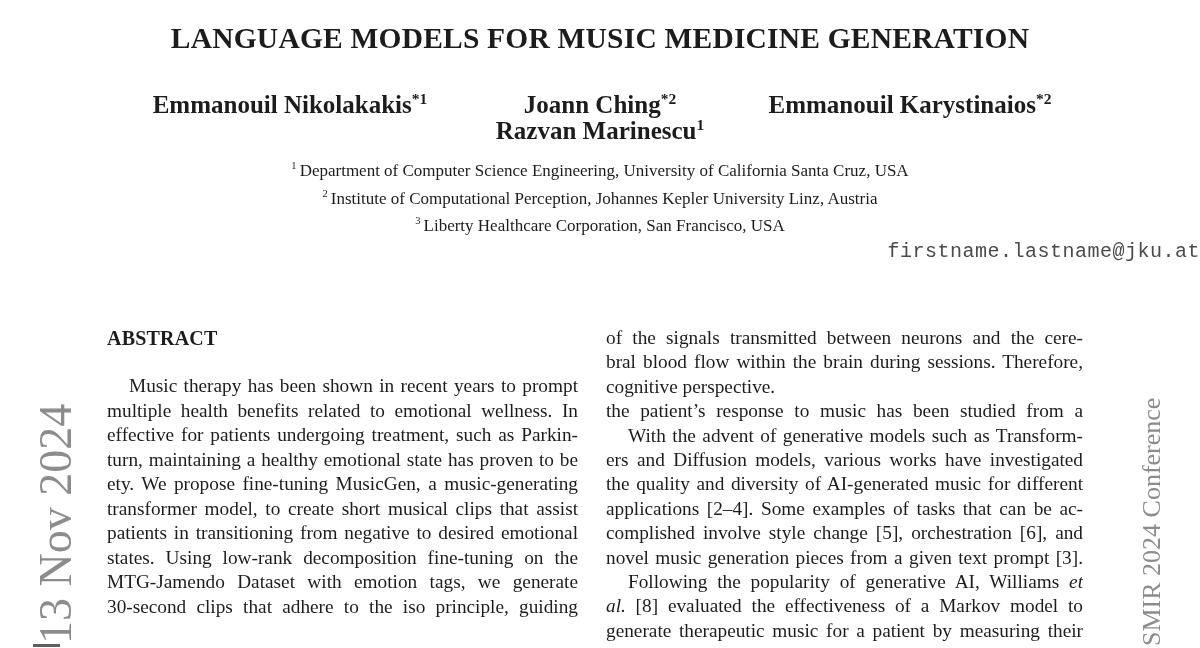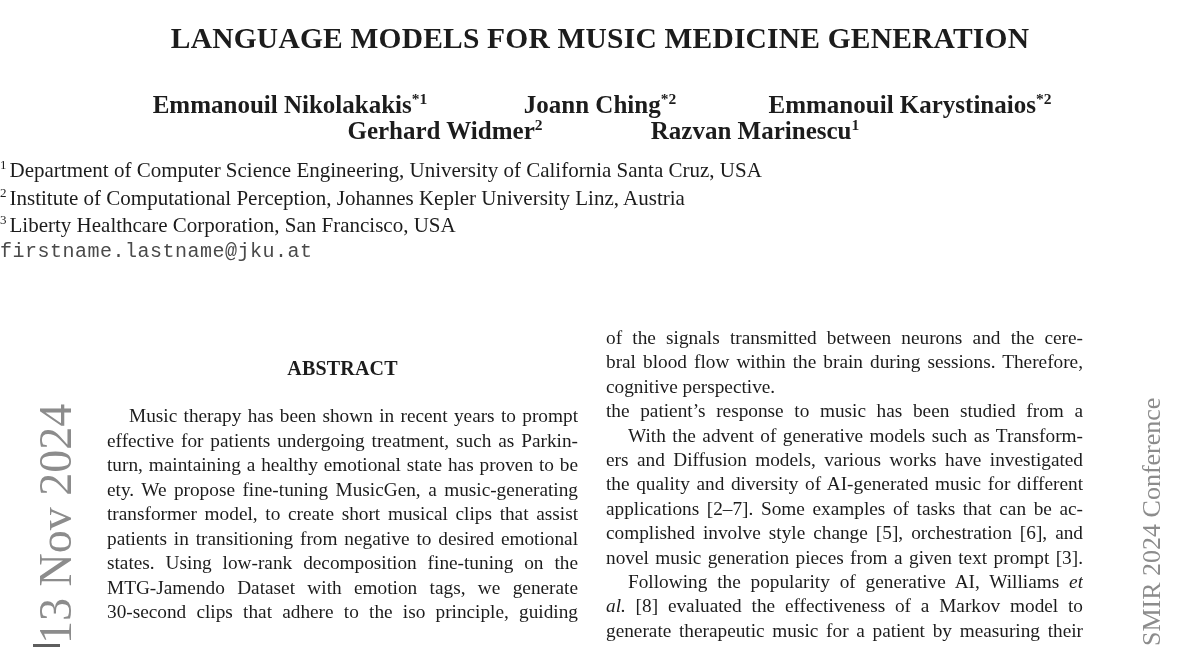--- a/index.html
+++ b/index.html
@@ -16,35 +16,35 @@
   }
   .authors { position:absolute; top:92px; left:0; width:100%; }
   .author-row { display:flex; justify-content:center; }
   .author {
     width:310px; text-align:center; font-weight:bold;
     font-size:25px; line-height:25.5px; white-space:nowrap;
   }
   sup { font-size:62%; line-height:0; }
   .affils {
     position:absolute; top:157px; left:0; width:100%;
-    text-align:left; font-size:21px; line-height:27.5px;
+    text-align:center; font-size:17px; line-height:27.5px;
   }
   .affil sup { margin-right:3px; }
   .email {
-    position:absolute; top:242px; left:0; width:100%; text-align:left;
+    position:absolute; top:242px; left:0; width:100%; text-align:right;
     font-family:"Liberation Mono","DejaVu Sans Mono",monospace;
     font-size:20px; line-height:20px; letter-spacing:.5px;
     color:var(--email,#4a4a4a);
   }
   .col { position:absolute; font-size:19.3px; }
   .col-left  { left:107px; top:329px; width:471px; }
   .col-right { left:606px; top:326px; width:477px; }
   .abstract-heading {
-    text-align:center; font-weight:bold; font-size:20px; line-height:19px;
-    margin-bottom:26px; letter-spacing:.2px;margin-top:30px;
+    text-align:left; font-weight:bold; font-size:20px; line-height:19px;
+    margin-bottom:26px; letter-spacing:.2px;
   }
   .line {
     text-align:justify; overflow:hidden; white-space:normal;
   }
   .col-left  .line { height:24.55px; line-height:24.55px; }
   .col-right .line { height:24.4px;  line-height:24.4px; }
   .line::after { content:""; display:inline-block; width:100%; height:0; }
   .line.end::after { content:none; }
   .line.indent { text-indent:22px; }
   .wm {
@@ -66,58 +66,58 @@
 
   <div class="title">LANGUAGE MODELS FOR MUSIC MEDICINE GENERATION</div>
 
   <div class="authors">
       <div class="author-row">
         <span class="author"><span>Emmanouil Nikolakakis</span><sup>*1</sup></span>
         <span class="author"><span>Joann Ching</span><sup>*2</sup></span>
         <span class="author"><span>Emmanouil Karystinaios</span><sup>*2</sup></span>
       </div>
       <div class="author-row">
-        <span class="author"><span>Gerhard Widmer</span><sup>2</sup></span>
         <span class="author"><span>Razvan Marinescu</span><sup>1</sup></span>
       </div>
     </div>
 
   <div class="affils">
       <div class="affil"><sup>1</sup><span>Department of Computer Science Engineering, University of California Santa Cruz, USA</span></div>
       <div class="affil"><sup>2</sup><span>Institute of Computational Perception, Johannes Kepler University Linz, Austria</span></div>
       <div class="affil"><sup>3</sup><span>Liberty Healthcare Corporation, San Francisco, USA</span></div>
     </div>
 
   <div class="email">firstname.lastname@jku.at</div>
 
   <div class="col col-left">
     <div class="abstract-heading">ABSTRACT</div>
     <div>
         <div class="line indent">Music therapy has been shown in recent years to prompt</div>
+        <div class="line">multiple health benefits related to emotional wellness. In</div>
         <div class="line">effective for patients undergoing treatment, such as Parkin-</div>
         <div class="line">turn, maintaining a healthy emotional state has proven to be</div>
         <div class="line">ety. We propose fine-tuning MusicGen, a music-generating</div>
         <div class="line">transformer model, to create short musical clips that assist</div>
         <div class="line">patients in transitioning from negative to desired emotional</div>
         <div class="line">states. Using low-rank decomposition fine-tuning on the</div>
         <div class="line">MTG-Jamendo Dataset with emotion tags, we generate</div>
         <div class="line">30-second clips that adhere to the iso principle, guiding</div>
       </div>
   </div>
 
   <div class="col col-right">
     <div>
         <div class="line">of the signals transmitted between neurons and the cere-</div>
         <div class="line">bral blood flow within the brain during sessions. Therefore,</div>
         <div class="line end">cognitive perspective.</div>
         <div class="line">the patient’s response to music has been studied from a</div>
         <div class="line indent">With the advent of generative models such as Transform-</div>
         <div class="line">ers and Diffusion models, various works have investigated</div>
         <div class="line">the quality and diversity of AI-generated music for different</div>
-        <div class="line">applications [2–7]. Some examples of tasks that can be ac-</div>
+        <div class="line">applications [2–4]. Some examples of tasks that can be ac-</div>
         <div class="line">complished involve style change [5], orchestration [6], and</div>
         <div class="line">novel music generation pieces from a given text prompt [3].</div>
         <div class="line indent">Following the popularity of generative AI, Williams <i>et</i></div>
         <div class="line"><i>al.</i> [8] evaluated the effectiveness of a Markov model to</div>
         <div class="line">generate therapeutic music for a patient by measuring their</div>
       </div>
   </div>
 
   <div class="wm wm-left">13 Nov 2024</div>
   <div class="wm wm-right">SMIR 2024 Conference</div>

